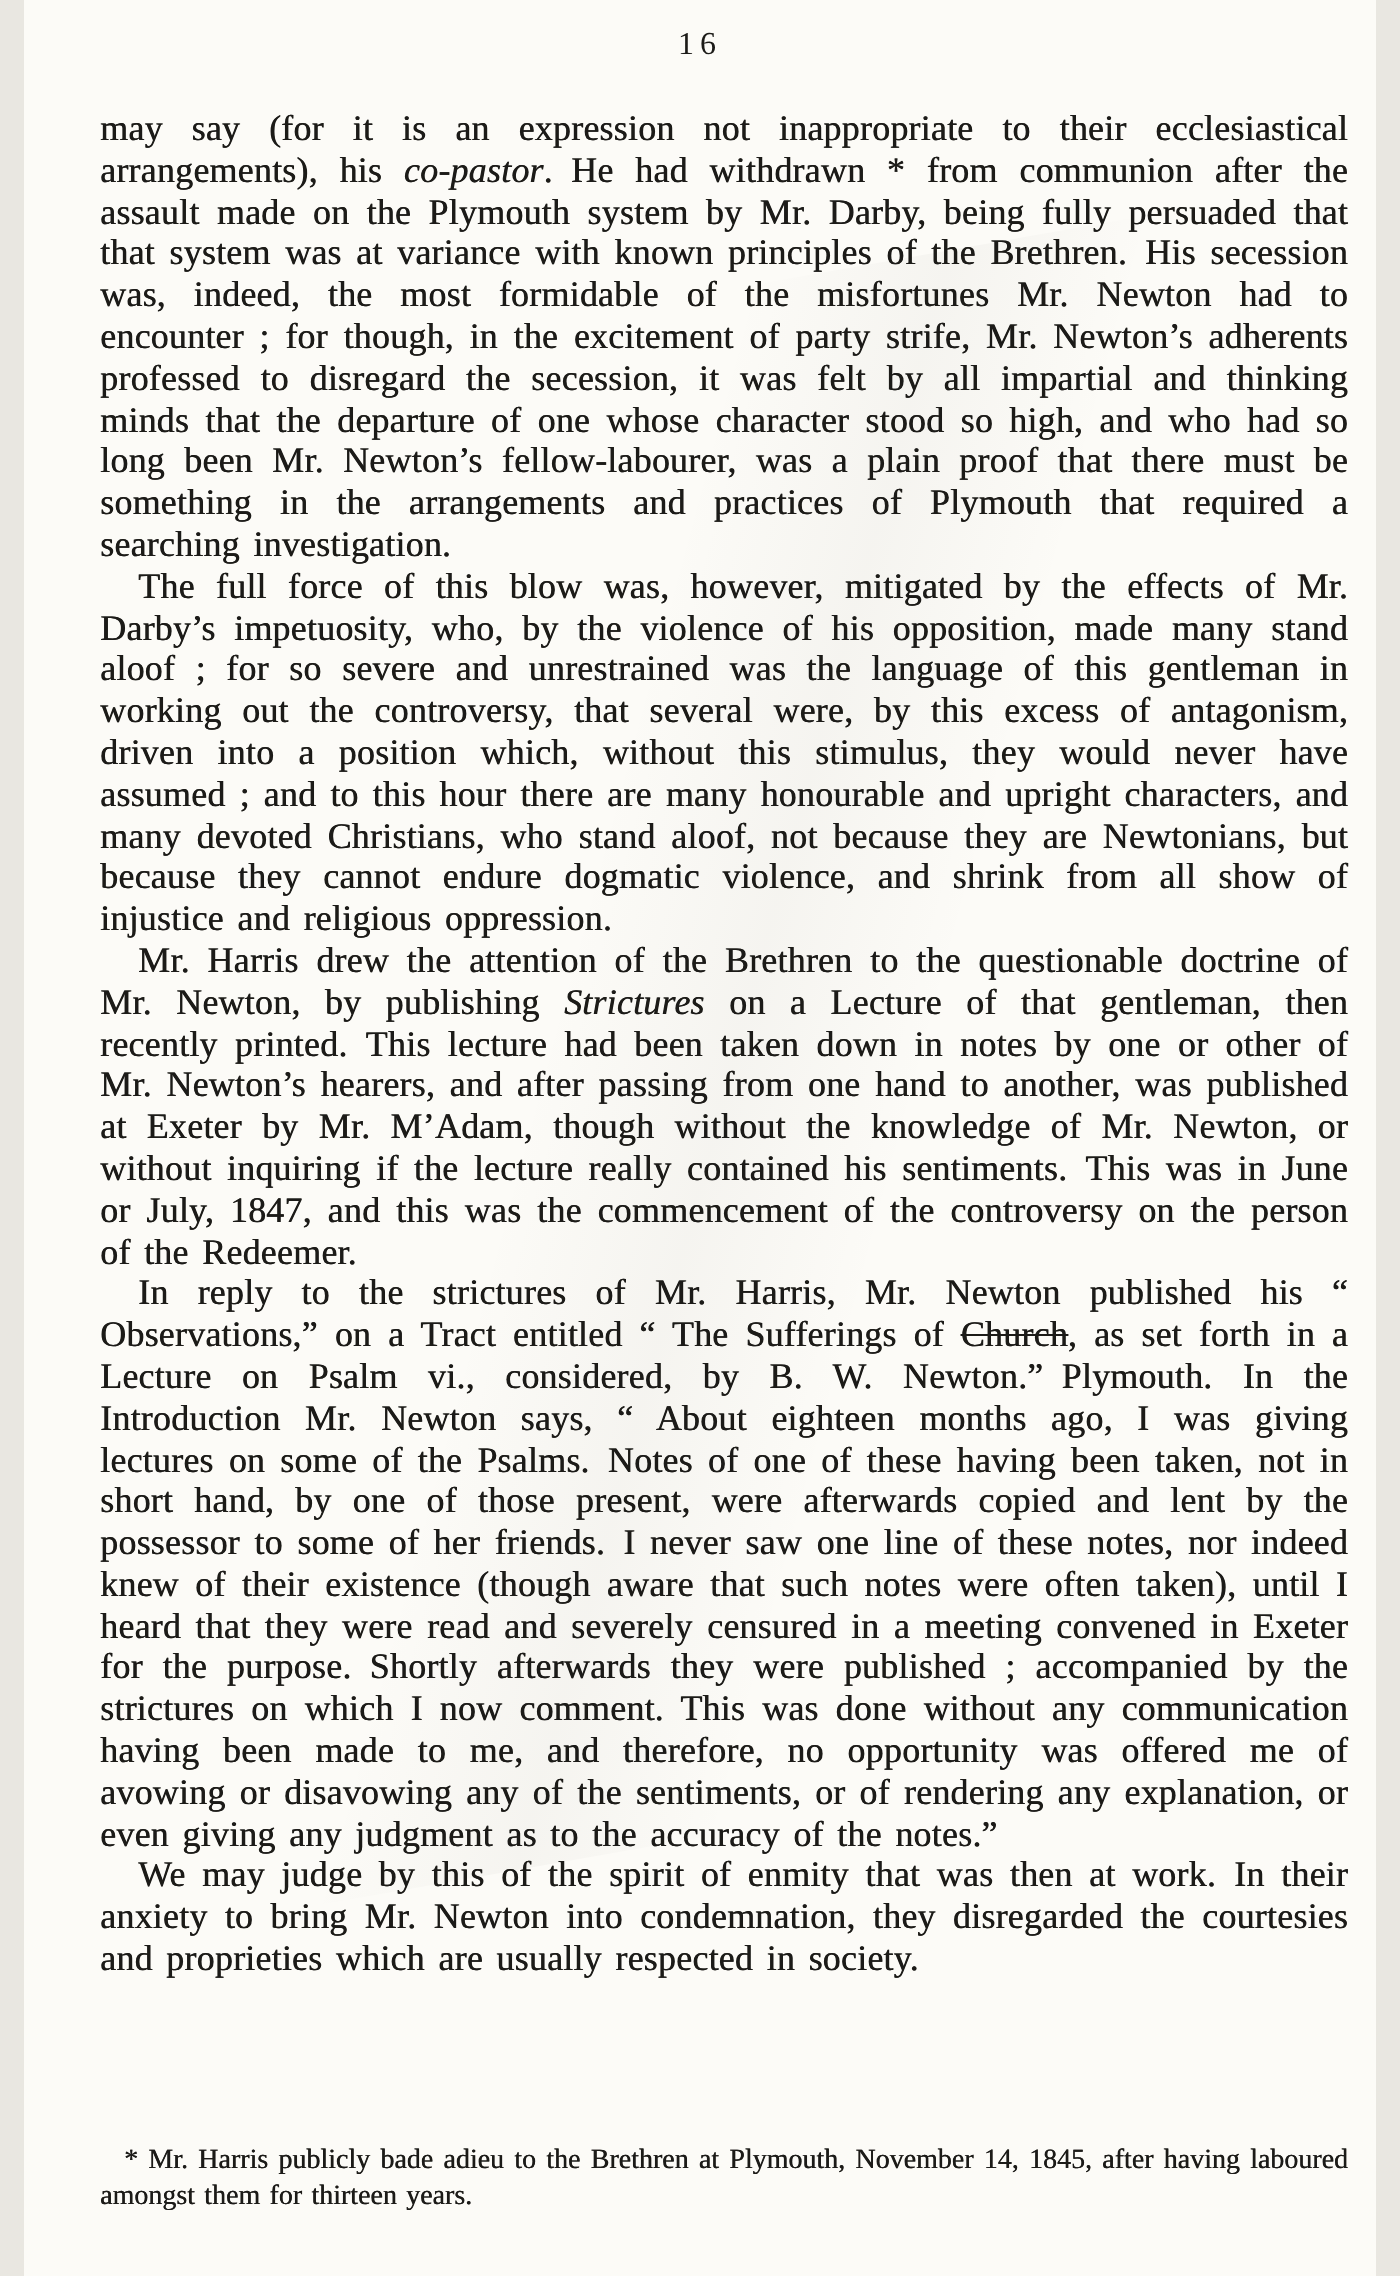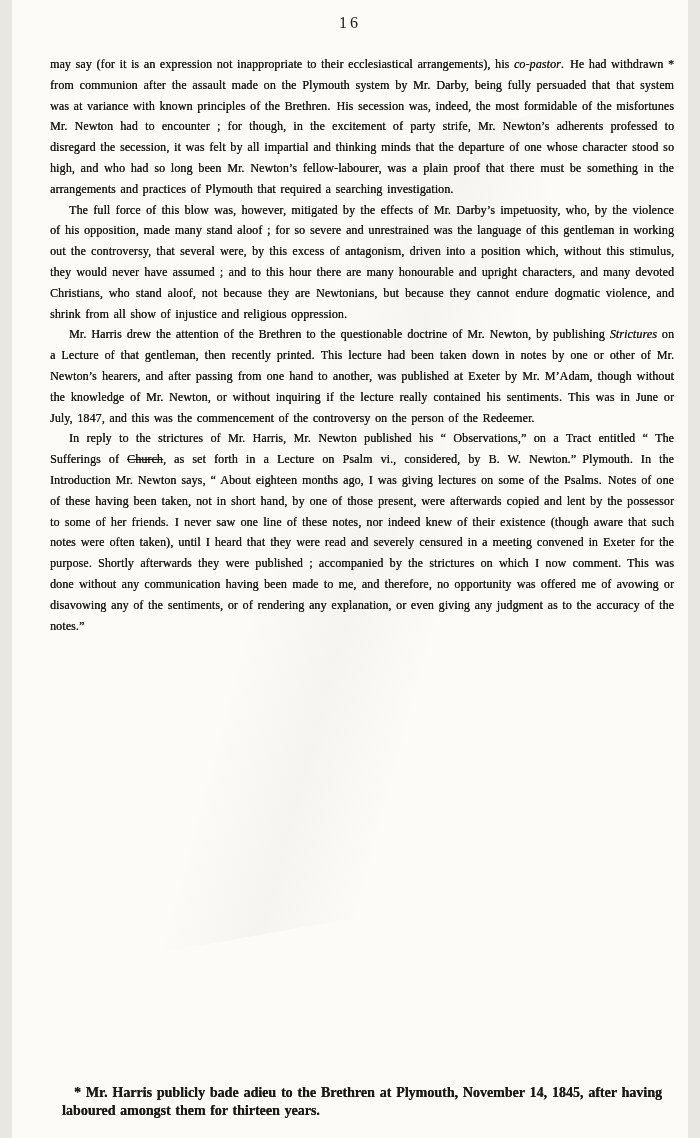--- a/index.html
+++ b/index.html
@@ -35,21 +35,21 @@
     text-align: center;
     font-size: 16px;
     letter-spacing: 3px;
   }
   .text-body {
     position: absolute;
     top: 54px;
     left: 38px;
     width: 624px;
     text-align: justify;
-    font-size: 12px;
+    font-size: 18px;
     line-height: 20.8px;
     word-spacing: 0.12em;
     letter-spacing: 0.1px;
     text-shadow: 0.25px 0 0 currentColor; 
   }
   .text-body p {
     margin: 0;
   }
   .text-body p.indent {
     text-indent: 19px;
@@ -61,38 +61,38 @@
     top: 1072px;
     left: 38px;
     width: 624px;
     font-size: 14px;
     line-height: 17.5px;
     text-align: justify;
     word-spacing: 0.08em;
     text-shadow: 0.2px 0 0 currentColor;
   }
   .footnote p {
-    margin: 12px;
+    margin: 0;
     text-indent: 12px;
-    font-weight: bold;
   }
 </style>
 </head>
 <body>
 
 <div class="page">
 
   <div class="scan-watermark"></div>
 
   <div class="page-number">16</div>
 
   <div class="text-body">
       <p><span>may say (for it is an expression not inappropriate to their ecclesiastical arrangements), his </span><span class="italic">co-pastor</span><span>. He had withdrawn * from communion after the assault made on the Plymouth system by Mr. Darby, being fully persuaded that that system was at variance with known principles of the Brethren. His secession was, indeed, the most formidable of the misfortunes Mr. Newton had to encounter ; for though, in the excitement of party strife, Mr. Newton’s adherents professed to disregard the secession, it was felt by all impartial and thinking minds that the departure of one whose character stood so high, and who had so long been Mr. Newton’s fellow-labourer, was a plain proof that there must be something in the arrangements and practices of Plymouth that required a searching investigation.</span></p>
       <p class="indent"><span>The full force of this blow was, however, mitigated by the effects of Mr. Darby’s impetuosity, who, by the violence of his opposition, made many stand aloof ; for so severe and unrestrained was the language of this gentleman in working out the controversy, that several were, by this excess of antagonism, driven into a position which, without this stimulus, they would never have assumed ; and to this hour there are many honourable and upright characters, and many devoted Christians, who stand aloof, not because they are Newtonians, but because they cannot endure dogmatic violence, and shrink from all show of injustice and religious oppression.</span></p>
       <p class="indent"><span>Mr. Harris drew the attention of the Brethren to the questionable doctrine of Mr. Newton, by publishing </span><span class="italic">Strictures</span><span> on a Lecture of that gentleman, then recently printed. This lecture had been taken down in notes by one or other of Mr. Newton’s hearers, and after passing from one hand to another, was published at Exeter by Mr. M’Adam, though without the knowledge of Mr. Newton, or without inquiring if the lecture really contained his sentiments. This was in June or July, 1847, and this was the commencement of the controversy on the person of the Redeemer.</span></p>
       <p class="indent"><span>In reply to the strictures of Mr. Harris, Mr. Newton published his “ Observations,” on a Tract entitled “ The Sufferings of </span><span class="strike">Church</span><span>, as set forth in a Lecture on Psalm vi., considered, by B. W. Newton.” Plymouth. In the Introduction Mr. Newton says, “ About eighteen months ago, I was giving lectures on some of the Psalms. Notes of one of these having been taken, not in short hand, by one of those present, were afterwards copied and lent by the possessor to some of her friends. I never saw one line of these notes, nor indeed knew of their existence (though aware that such notes were often taken), until I heard that they were read and severely censured in a meeting convened in Exeter for the purpose. Shortly afterwards they were published ; accompanied by the strictures on which I now comment. This was done without any communication having been made to me, and therefore, no opportunity was offered me of avowing or disavowing any of the sentiments, or of rendering any explanation, or even giving any judgment as to the accuracy of the notes.”</span></p>
+      <p class="indent"><span>We may judge by this of the spirit of enmity that was then at work. In their anxiety to bring Mr. Newton into condemnation, they disregarded the courtesies and proprieties which are usually respected in society.</span></p>
     </div>
 
   <div class="footnote">
     <p><span>*</span> <span>Mr. Harris publicly bade adieu to the Brethren at Plymouth, November 14, 1845, after having laboured amongst them for thirteen years.</span></p>
   </div>
 
 </div>
 
 </body></html>

